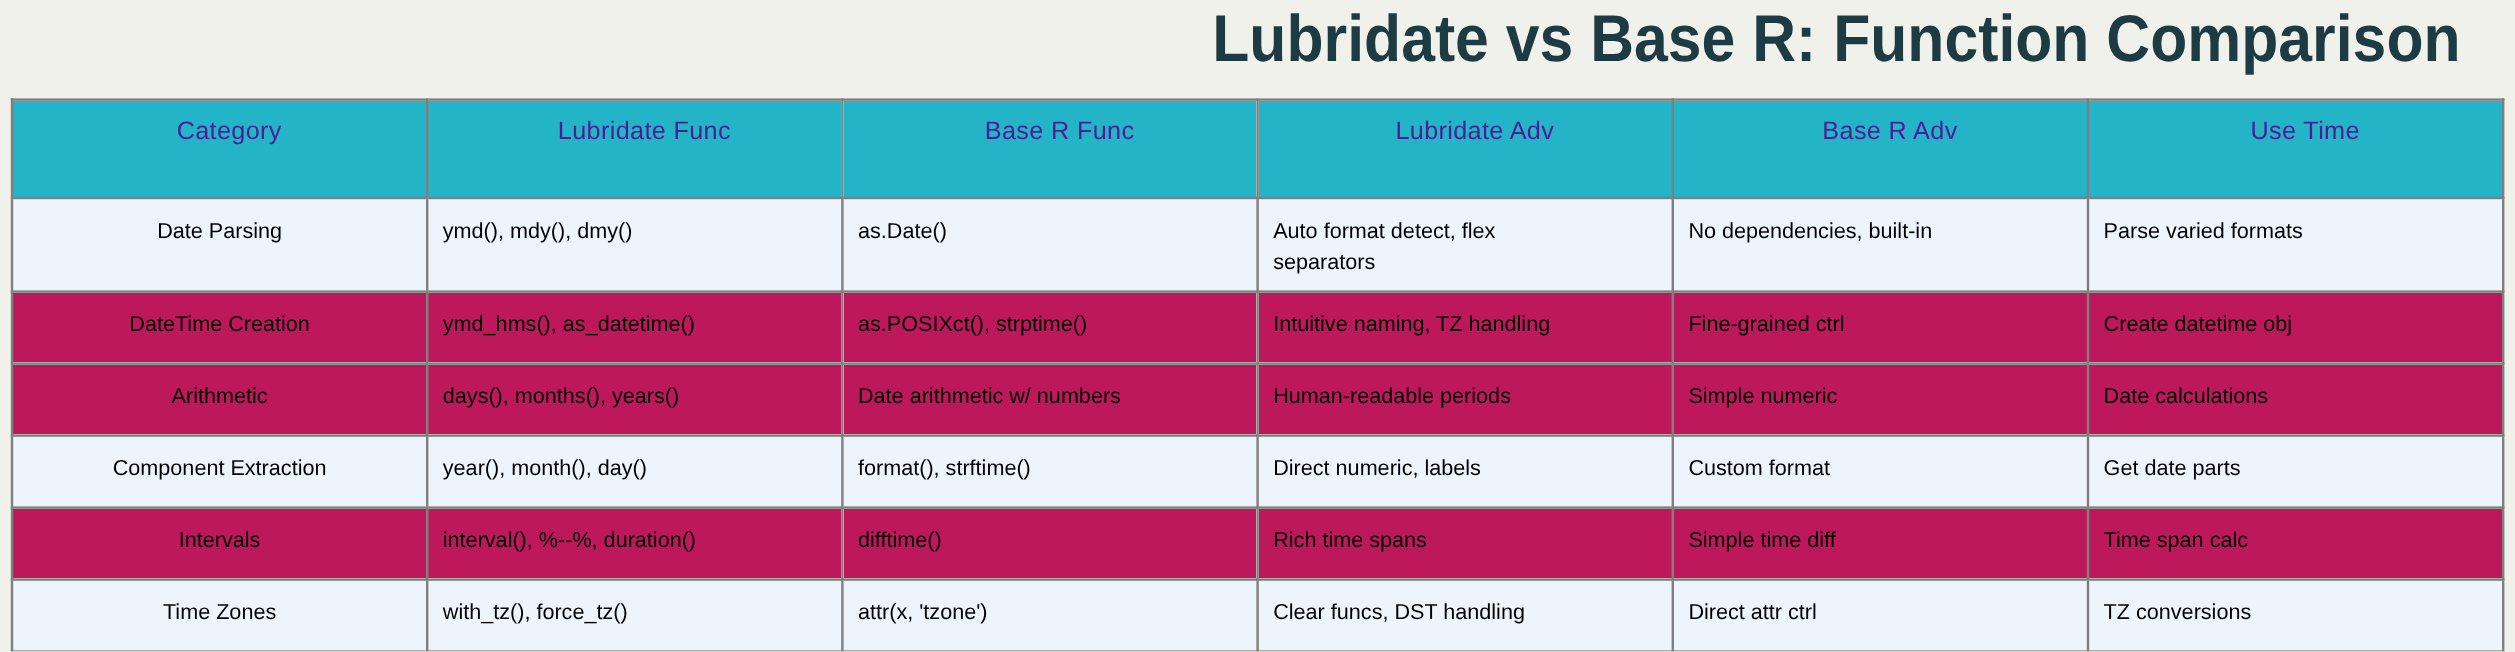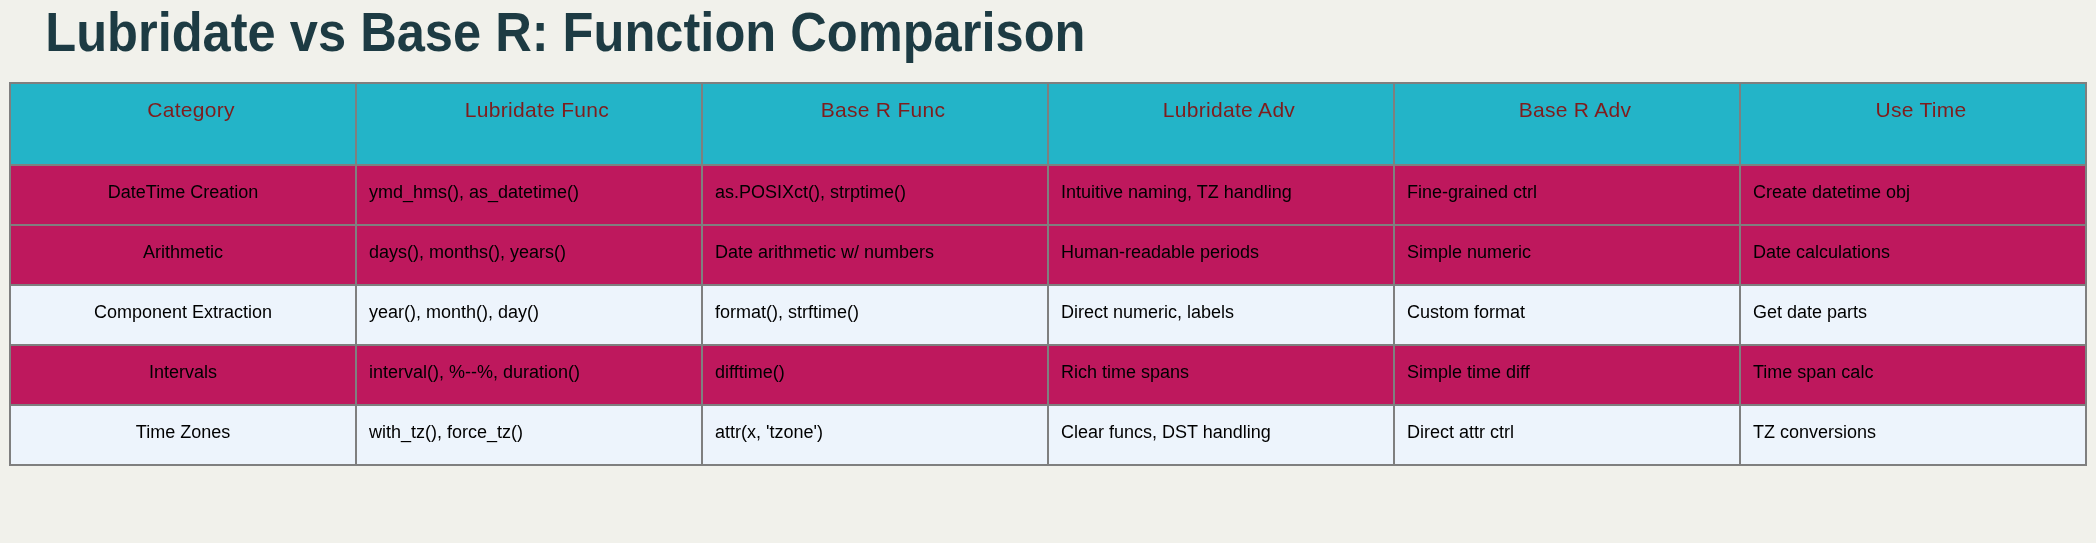--- a/index.html
+++ b/index.html
@@ -14,21 +14,21 @@
     background: #f1f1eb;
     overflow: hidden;
   }
   .title {
     position: absolute;
     top: 0;
     left: 0;
     width: 100%;
     height: 64px;
     line-height: 64px;
-    text-align: left;
+    text-align: right;
     font-size: 55px;
     font-weight: bold;
     color: #1d3b43;
     white-space: nowrap;
   }
   .title-inner {
     display: inline-block;
     transform: scaleX(0.92);
     transform-origin: center;
   }
@@ -41,21 +41,21 @@
     table-layout: fixed;
   }
   .cmp th, .cmp td {
     border: 2px solid #7f7f7f;
     vertical-align: top;
     box-sizing: border-box;
     overflow: hidden;
   }
   .cmp th {
     background: #23b4c8;
-    color: #7f1d1d;
+    color: #4c1d95;
     font-weight: 400;
     font-size: 21px;
     text-align: center;
     padding: 14px 8px 6px 24px;
     letter-spacing: 0.3px;
   }
   .cmp td {
     font-size: 18px;
     color: #000000;
     padding: 13px 12px 6px 12px;
@@ -84,20 +84,29 @@
       <tr class="hdr">
         <th>Category</th>
         <th>Lubridate Func</th>
         <th>Base R Func</th>
         <th>Lubridate Adv</th>
         <th>Base R Adv</th>
         <th>Use Time</th>
       </tr>
     </thead>
     <tbody>
+      <tr class="r-big alt">
+        <td class="cat">Date Parsing</td>
+        <td>ymd(), mdy(), dmy()</td>
+        <td>as.Date()</td>
+        <td>Auto format detect, flex
+separators</td>
+        <td>No dependencies, built-in</td>
+        <td>Parse varied formats</td>
+      </tr>
       <tr class="r plain">
         <td class="cat">DateTime Creation</td>
         <td>ymd_hms(), as_datetime()</td>
         <td>as.POSIXct(), strptime()</td>
         <td>Intuitive naming, TZ handling</td>
         <td>Fine-grained ctrl</td>
         <td>Create datetime obj</td>
       </tr>
       <tr class="r plain">
         <td class="cat">Arithmetic</td>

